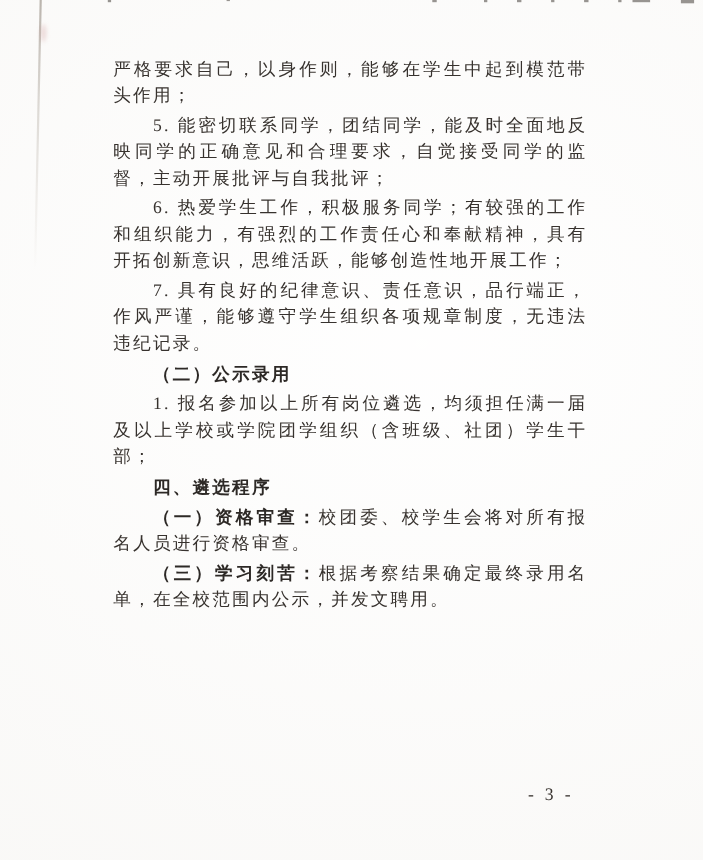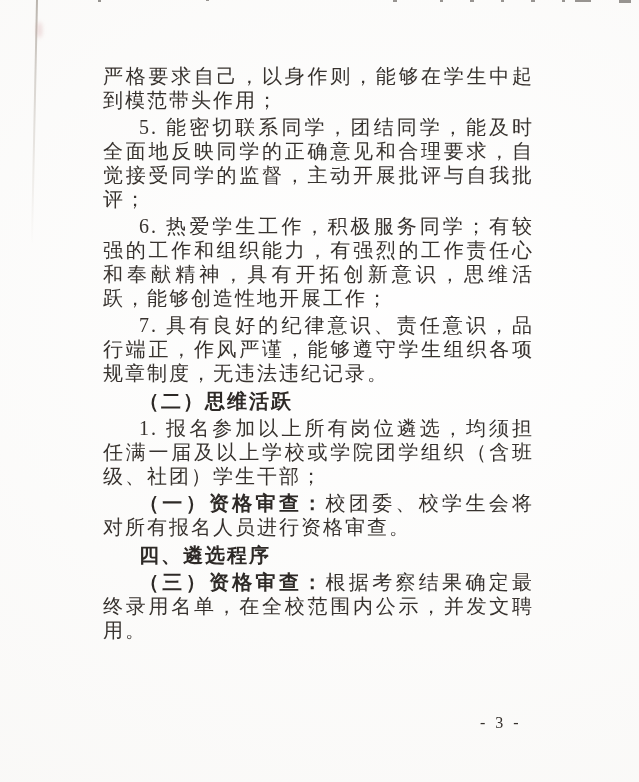--- a/index.html
+++ b/index.html
@@ -55,24 +55,24 @@
   .frag.f5  { left: 470px; width: 4px;  height: 2px; }
   .frag.f6  { left: 501px; width: 3px;  height: 2px; }
   .frag.f7  { left: 531px; width: 4px;  height: 2px; }
   .frag.f8  { left: 562px; width: 3px;  height: 2px; }
   .frag.f9  { left: 575px; width: 16px; height: 2px; }
   .frag.f10 { left: 619px; width: 12px; height: 3px; }
 
   .content {
     position: absolute;
     left: 103px;
-    top: 64px;
+    top: 52px;
     width: 431px;
     color: #37322e;
-    font-size: 20px;
+    font-size: 16px;
     line-height: 24px;
     letter-spacing: 2px;
     text-align: justify;
     text-justify: inter-character;
   }
   .para {
     margin: 0;
     padding: 0;
     text-indent: 36px;
     margin-top: 3px;
@@ -134,37 +134,37 @@
 
     <p class="para">
       <span>6. 热爱学生工作，积极服务同学；有较强的工作和组织能力，有强烈的工作责任心和奉献精神，具有开拓创新意识，思维活跃，能够创造性地开展工作；</span>
     </p>
 
     <p class="para">
       <span>7. 具有良好的纪律意识、责任意识，品行端正，作风严谨，能够遵守学生组织各项规章制度，无违法违纪记录。</span>
     </p>
 
     <p class="para heading">
-      <span>（二）思维活跃</span>
+      <span>（二）公示录用</span>
     </p>
 
     <p class="para">
       <span>1. 报名参加以上所有岗位遴选，均须担任满一届及以上学校或学院团学组织（含班级、社团）学生干部；</span>
     </p>
 
+    <p class="para heading">
+      <span>四、遴选程序</span>
+    </p>
+
     <p class="para">
       <span class="lead">（一）资格审查：</span><span>校团委、校学生会将对所有报名人员进行资格审查。</span>
     </p>
 
-    <p class="para heading">
-      <span>四、遴选程序</span>
-    </p>
-
 
     <p class="para">
-      <span class="lead">（三）资格审查：</span><span>根据考察结果确定最终录用名单，在全校范围内公示，并发文聘用。</span>
+      <span class="lead">（三）学习刻苦：</span><span>根据考察结果确定最终录用名单，在全校范围内公示，并发文聘用。</span>
     </p>
 
   </div>
 
   <div class="page-number">- 3 -</div>
 
 </div>
 
 </body></html>

